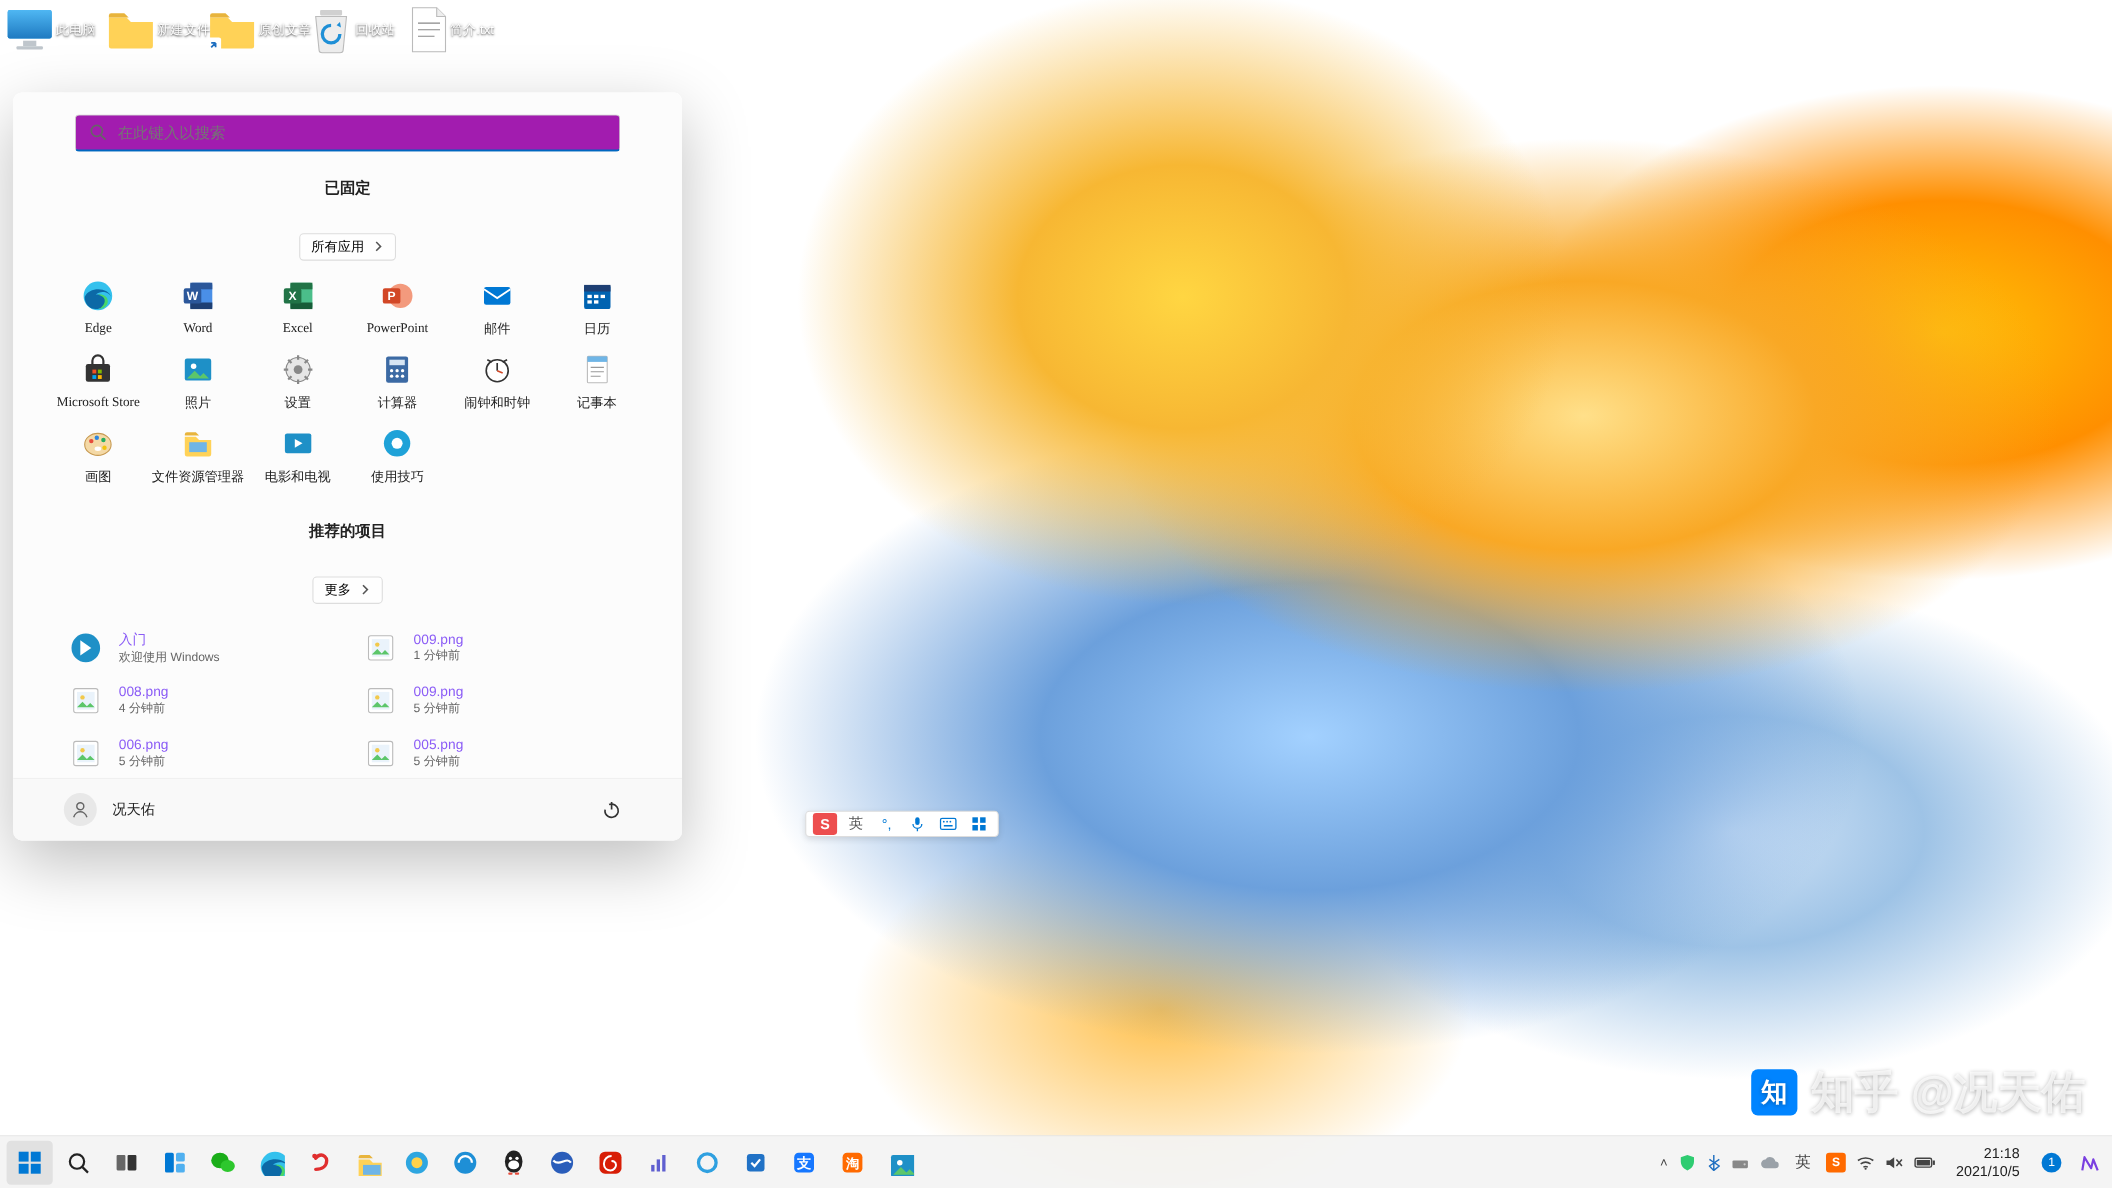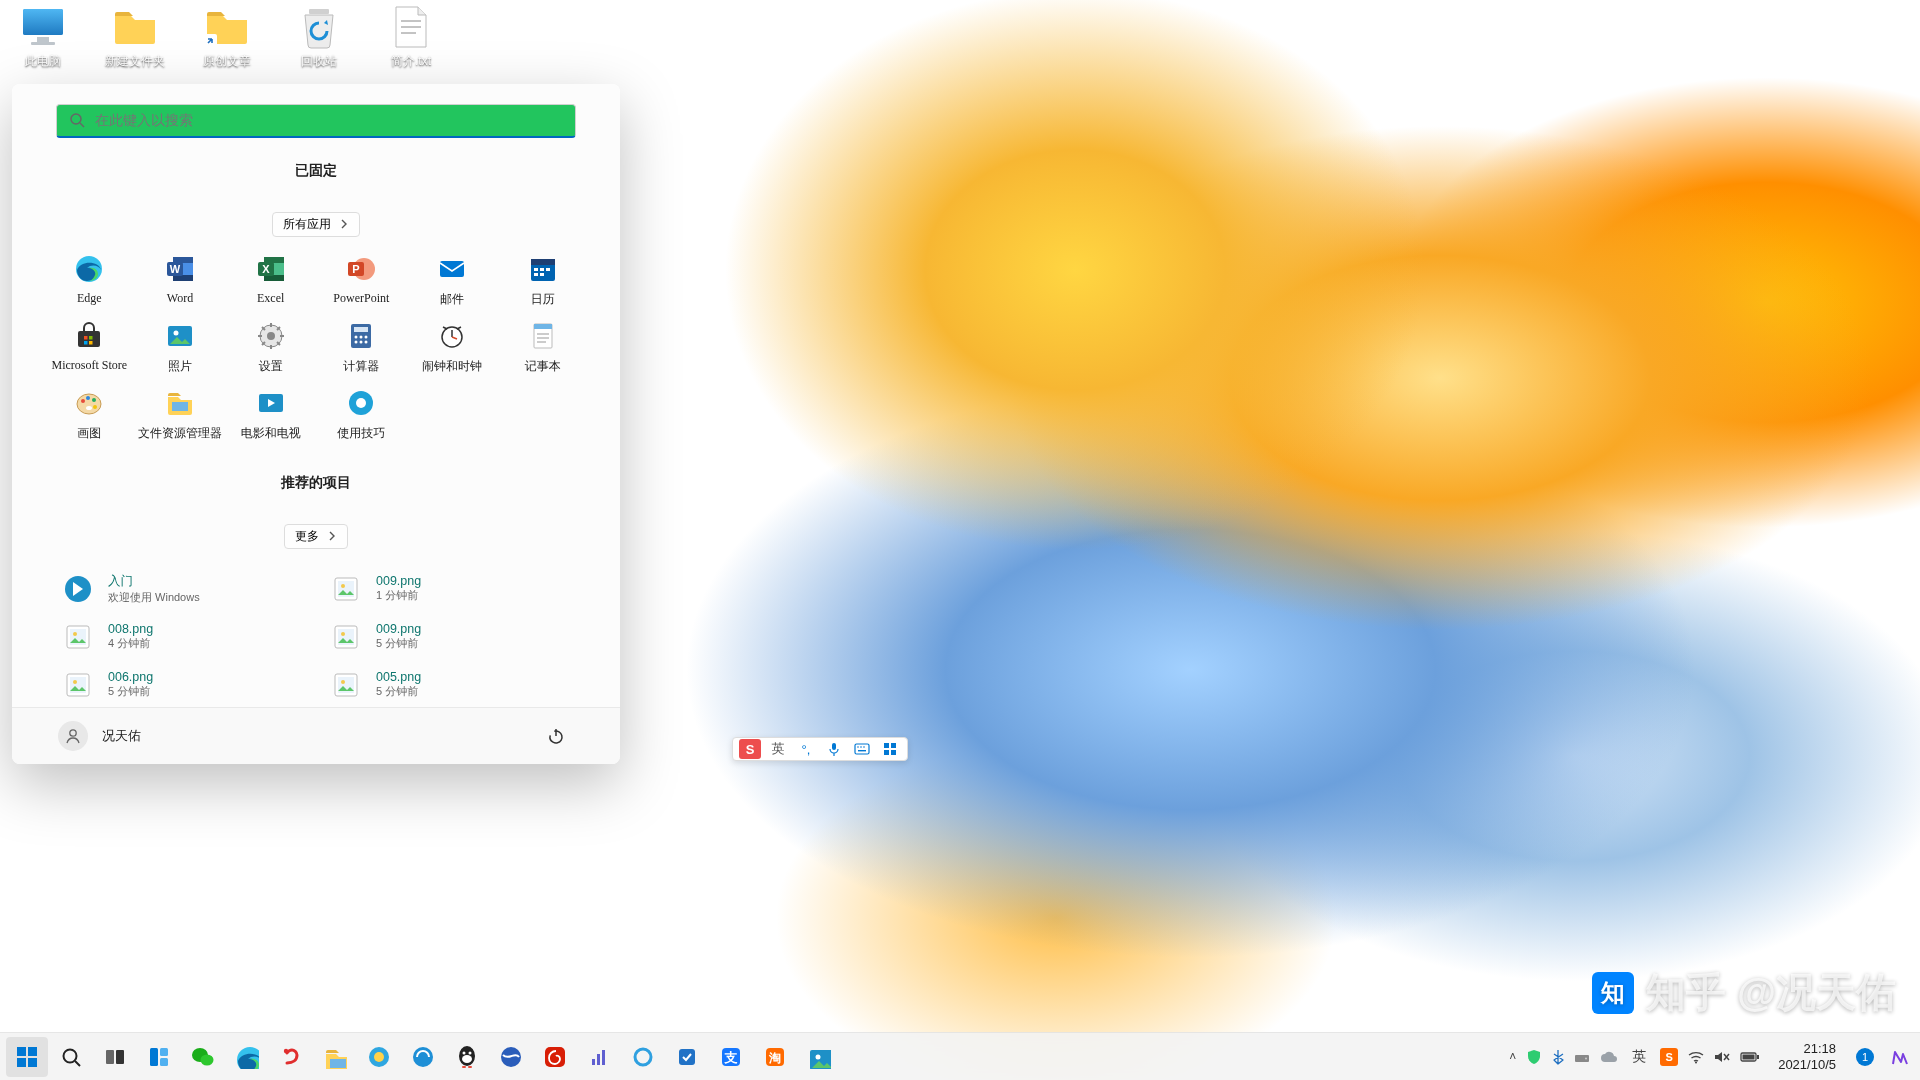--- a/index.html
+++ b/index.html
@@ -11,46 +11,46 @@
         radial-gradient(ellipse 500px 400px at 56% 25%, #FFD642 0%, #F7B733 30%, rgba(255,200,50,0) 70%),
         radial-gradient(ellipse 600px 350px at 75% 35%, #FFE08A 0%, #F9A825 35%, rgba(255,200,50,0) 72%),
         radial-gradient(ellipse 500px 300px at 92% 28%, #FFC107 0%, #FF8F00 40%, rgba(255,120,0,0) 75%),
         radial-gradient(ellipse 700px 400px at 62% 62%, #A3D1FF 0%, #6CA0DC 35%, rgba(100,150,220,0) 72%),
         radial-gradient(ellipse 500px 300px at 82% 70%, #D2E4F7 0%, #9EC3E6 35%, rgba(170,200,230,0) 75%),
         radial-gradient(ellipse 400px 250px at 55% 85%, #FFC04C 0%, rgba(255,190,80,0) 70%),
         #fff;
     }
     
     .desktop { position: absolute; top: 3px; left: 5px; display: flex; gap: 16px; }
-    .d-icon { width: 76px; display: flex; flex-direction: column; align-items: center; gap: 2px; cursor: pointer; }
+    .d-icon { width: 76px; display: flex; align-items: center; gap: 2px; cursor: pointer; }
     .d-icon .ico { width: 48px; height: 48px; display: flex; align-items: center; justify-content: center; }
     .d-icon .lbl { font-size: 12px; color: #fff; text-shadow: 0 1px 2px rgba(0,0,0,.8); white-space: nowrap; }
 
     
     .start-menu {
       position: absolute; left: 12px; top: 84px; width: 608px; height: 680px;
       background: rgba(252,252,252,.92); backdrop-filter: blur(30px);
       border-radius: 8px; box-shadow: 0 20px 60px rgba(0,0,0,.25);
       padding: 20px 32px 0;
       display: flex; flex-direction: column;
     }
-    .search-box { height: 36px; background: #22c55e; border: 1px solid #d0d0d0; border-bottom: 2px solid #0067C0; border-radius: 4px; display: flex; align-items: center; padding: 0 12px; gap: 10px; margin: 0 12px 24px; }
+    .search-box { height: 36px; background: #a21caf; border: 1px solid #d0d0d0; border-bottom: 2px solid #0067C0; border-radius: 4px; display: flex; align-items: center; padding: 0 12px; gap: 10px; margin: 0 24px 24px; }
     .search-box input { border: none; outline: none; flex: 1; font-size: 14px; background: transparent; }
     .section-head { display: flex; justify-content: space-between; align-items: center; padding: 0 12px 8px; flex-direction: column; }
     .section-head .title { font-size: 14px; font-weight: 600; color: #222; }
     .more-btn { display: flex; align-items: center; gap: 8px; background: rgba(255,255,255,.6); border: 1px solid #ddd; border-radius: 4px; padding: 3px 10px; font-size: 12px; cursor: pointer; margin-top: 32px; }
     .pinned-grid { display: grid; grid-template-columns: repeat(6, 1fr); gap: 4px 0; padding: 4px 0 28px; }
     .app-tile { display: flex; flex-direction: column; align-items: center; gap: 6px; padding: 4px 0; border-radius: 4px; cursor: pointer; }
     .app-tile .aicon { width: 32px; height: 32px; display: flex; align-items: center; justify-content: center; border-radius: 4px; }
     .app-tile .albl { font-size: 12px; color: #222; white-space: nowrap; font-family: Liberation Serif, serif; }
     .rec-list { display: grid; grid-template-columns: 1fr 1fr; gap: 4px 16px; padding: 10px 12px 0; flex: 1; align-content: start; }
     .rec-item { display: flex; align-items: center; gap: 14px; padding: 6px; border-radius: 4px; cursor: pointer; }
     .rec-item .ricon { width: 32px; height: 32px; display: flex; align-items: center; justify-content: center; }
     .rec-item .rtxt { display: flex; flex-direction: column; }
-    .rec-item .rtitle { font-size: 12.5px; color: #0f766e; }
+    .rec-item .rtitle { font-size: 12.5px; color: #8b5cf6; }
     .rec-item .rsub { font-size: 11px; color: #666; }
     .start-footer { height: 62px; margin: auto -32px 0; border-top: 1px solid rgba(0,0,0,.06); background: rgba(245,245,245,.5); display: flex; align-items: center; justify-content: space-between; padding: 0 46px; border-radius: 0 0 8px 8px; }
     .user-chip { display: flex; align-items: center; gap: 14px; font-size: 13px; color: #222; cursor: pointer; }
     .avatar { width: 30px; height: 30px; border-radius: 50%; background: #e8e8e8; display: flex; align-items: center; justify-content: center; }
     .power-btn { width: 36px; height: 36px; display: flex; align-items: center; justify-content: center; border-radius: 4px; cursor: pointer; }
 
     
     .ime-bar { position: absolute; left: 732px; top: 737px; height: 24px; background: #fff; border: 1px solid #ddd; border-radius: 4px; display: flex; align-items: center; gap: 6px; padding: 2px 6px; box-shadow: 0 2px 6px rgba(0,0,0,.12); }
     .ime-bar .imeseg { width: 22px; height: 20px; display: flex; align-items: center; justify-content: center; font-size: 13px; color: #555; }
     .ime-bar .imeseg.red { background: #ED4E4E; color: #fff; border-radius: 3px; font-weight: 600; }

